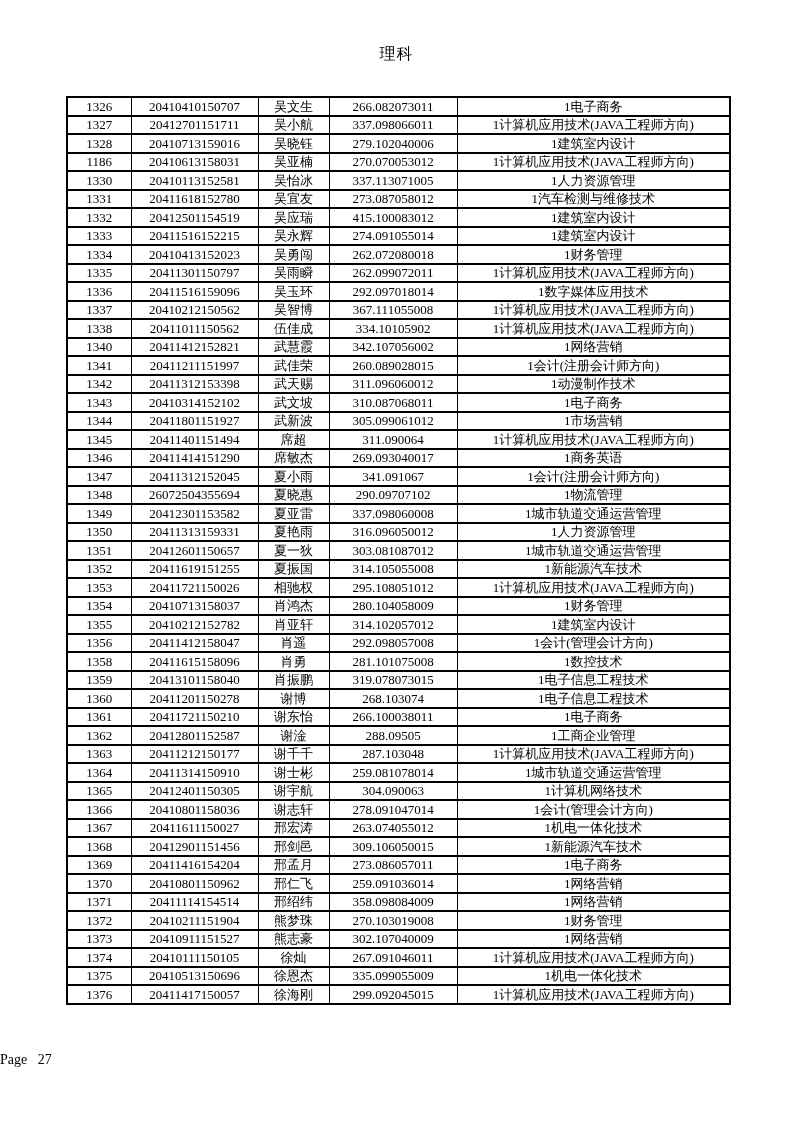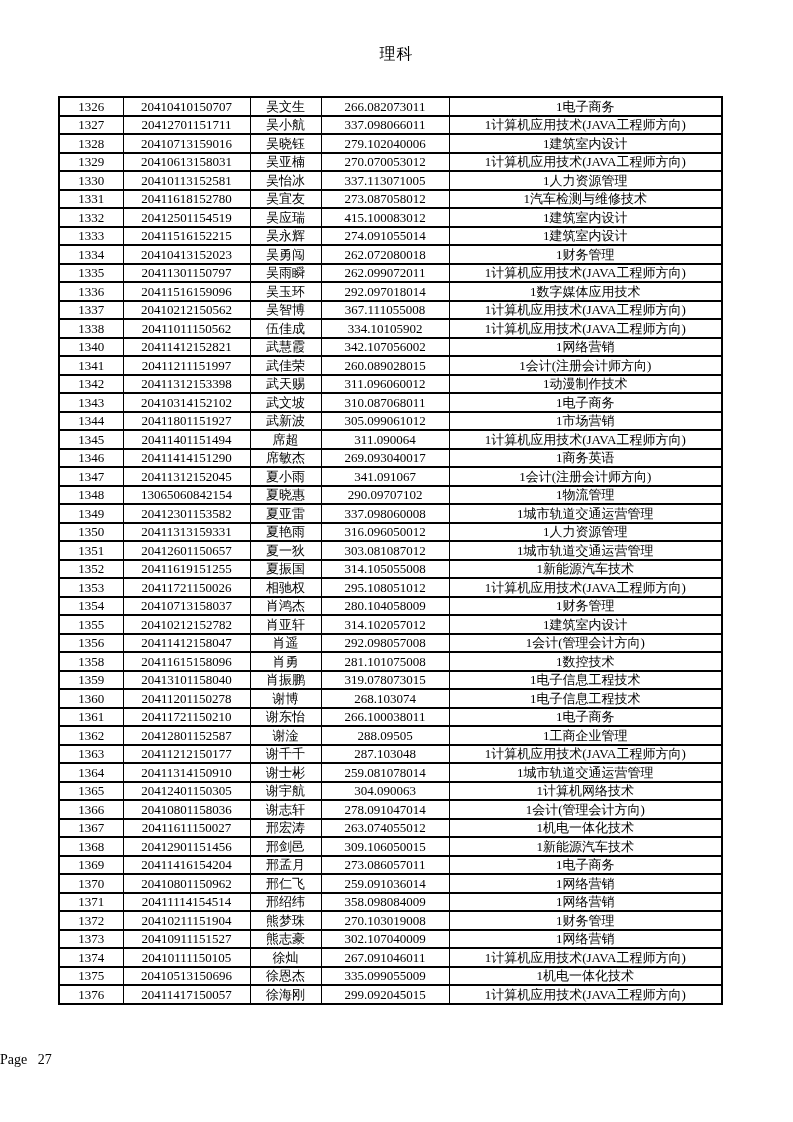--- a/index.html
+++ b/index.html
@@ -18,21 +18,21 @@
     position: absolute;
     top: 44px;
     left: 0;
     width: 100%;
     text-align: center;
     font-size: 16px;
     letter-spacing: 1px;
   }
   .records-table {
     position: absolute;
-    left: 58px;
+    left: 66px;
     top: 96px;
     width: 663px;
     border-collapse: collapse;
     table-layout: fixed;
     border: 2px solid #000000;
     font-size: 13px;
   }
   .records-table td {
     border: 1px solid #000000;
     border-top-width: 2px;
@@ -90,21 +90,21 @@
         <td>1计算机应用技术(JAVA工程师方向)</td>
       </tr>
       <tr>
         <td>1328</td>
         <td>20410713159016</td>
         <td>吴晓钰</td>
         <td>279.102040006</td>
         <td>1建筑室内设计</td>
       </tr>
       <tr>
-        <td>1329</td>
+        <td>1186</td>
         <td>20410613158031</td>
         <td>吴亚楠</td>
         <td>270.070053012</td>
         <td>1计算机应用技术(JAVA工程师方向)</td>
       </tr>
       <tr>
         <td>1330</td>
         <td>20410113152581</td>
         <td>吴怡冰</td>
         <td>337.113071005</td>
@@ -217,21 +217,21 @@
       </tr>
       <tr>
         <td>1347</td>
         <td>20411312152045</td>
         <td>夏小雨</td>
         <td>341.091067</td>
         <td>1会计(注册会计师方向)</td>
       </tr>
       <tr>
         <td>1348</td>
-        <td>13065060842154</td>
+        <td>26072504355694</td>
         <td>夏晓惠</td>
         <td>290.09707102</td>
         <td>1物流管理</td>
       </tr>
       <tr>
         <td>1349</td>
         <td>20412301153582</td>
         <td>夏亚雷</td>
         <td>337.098060008</td>
         <td>1城市轨道交通运营管理</td>

